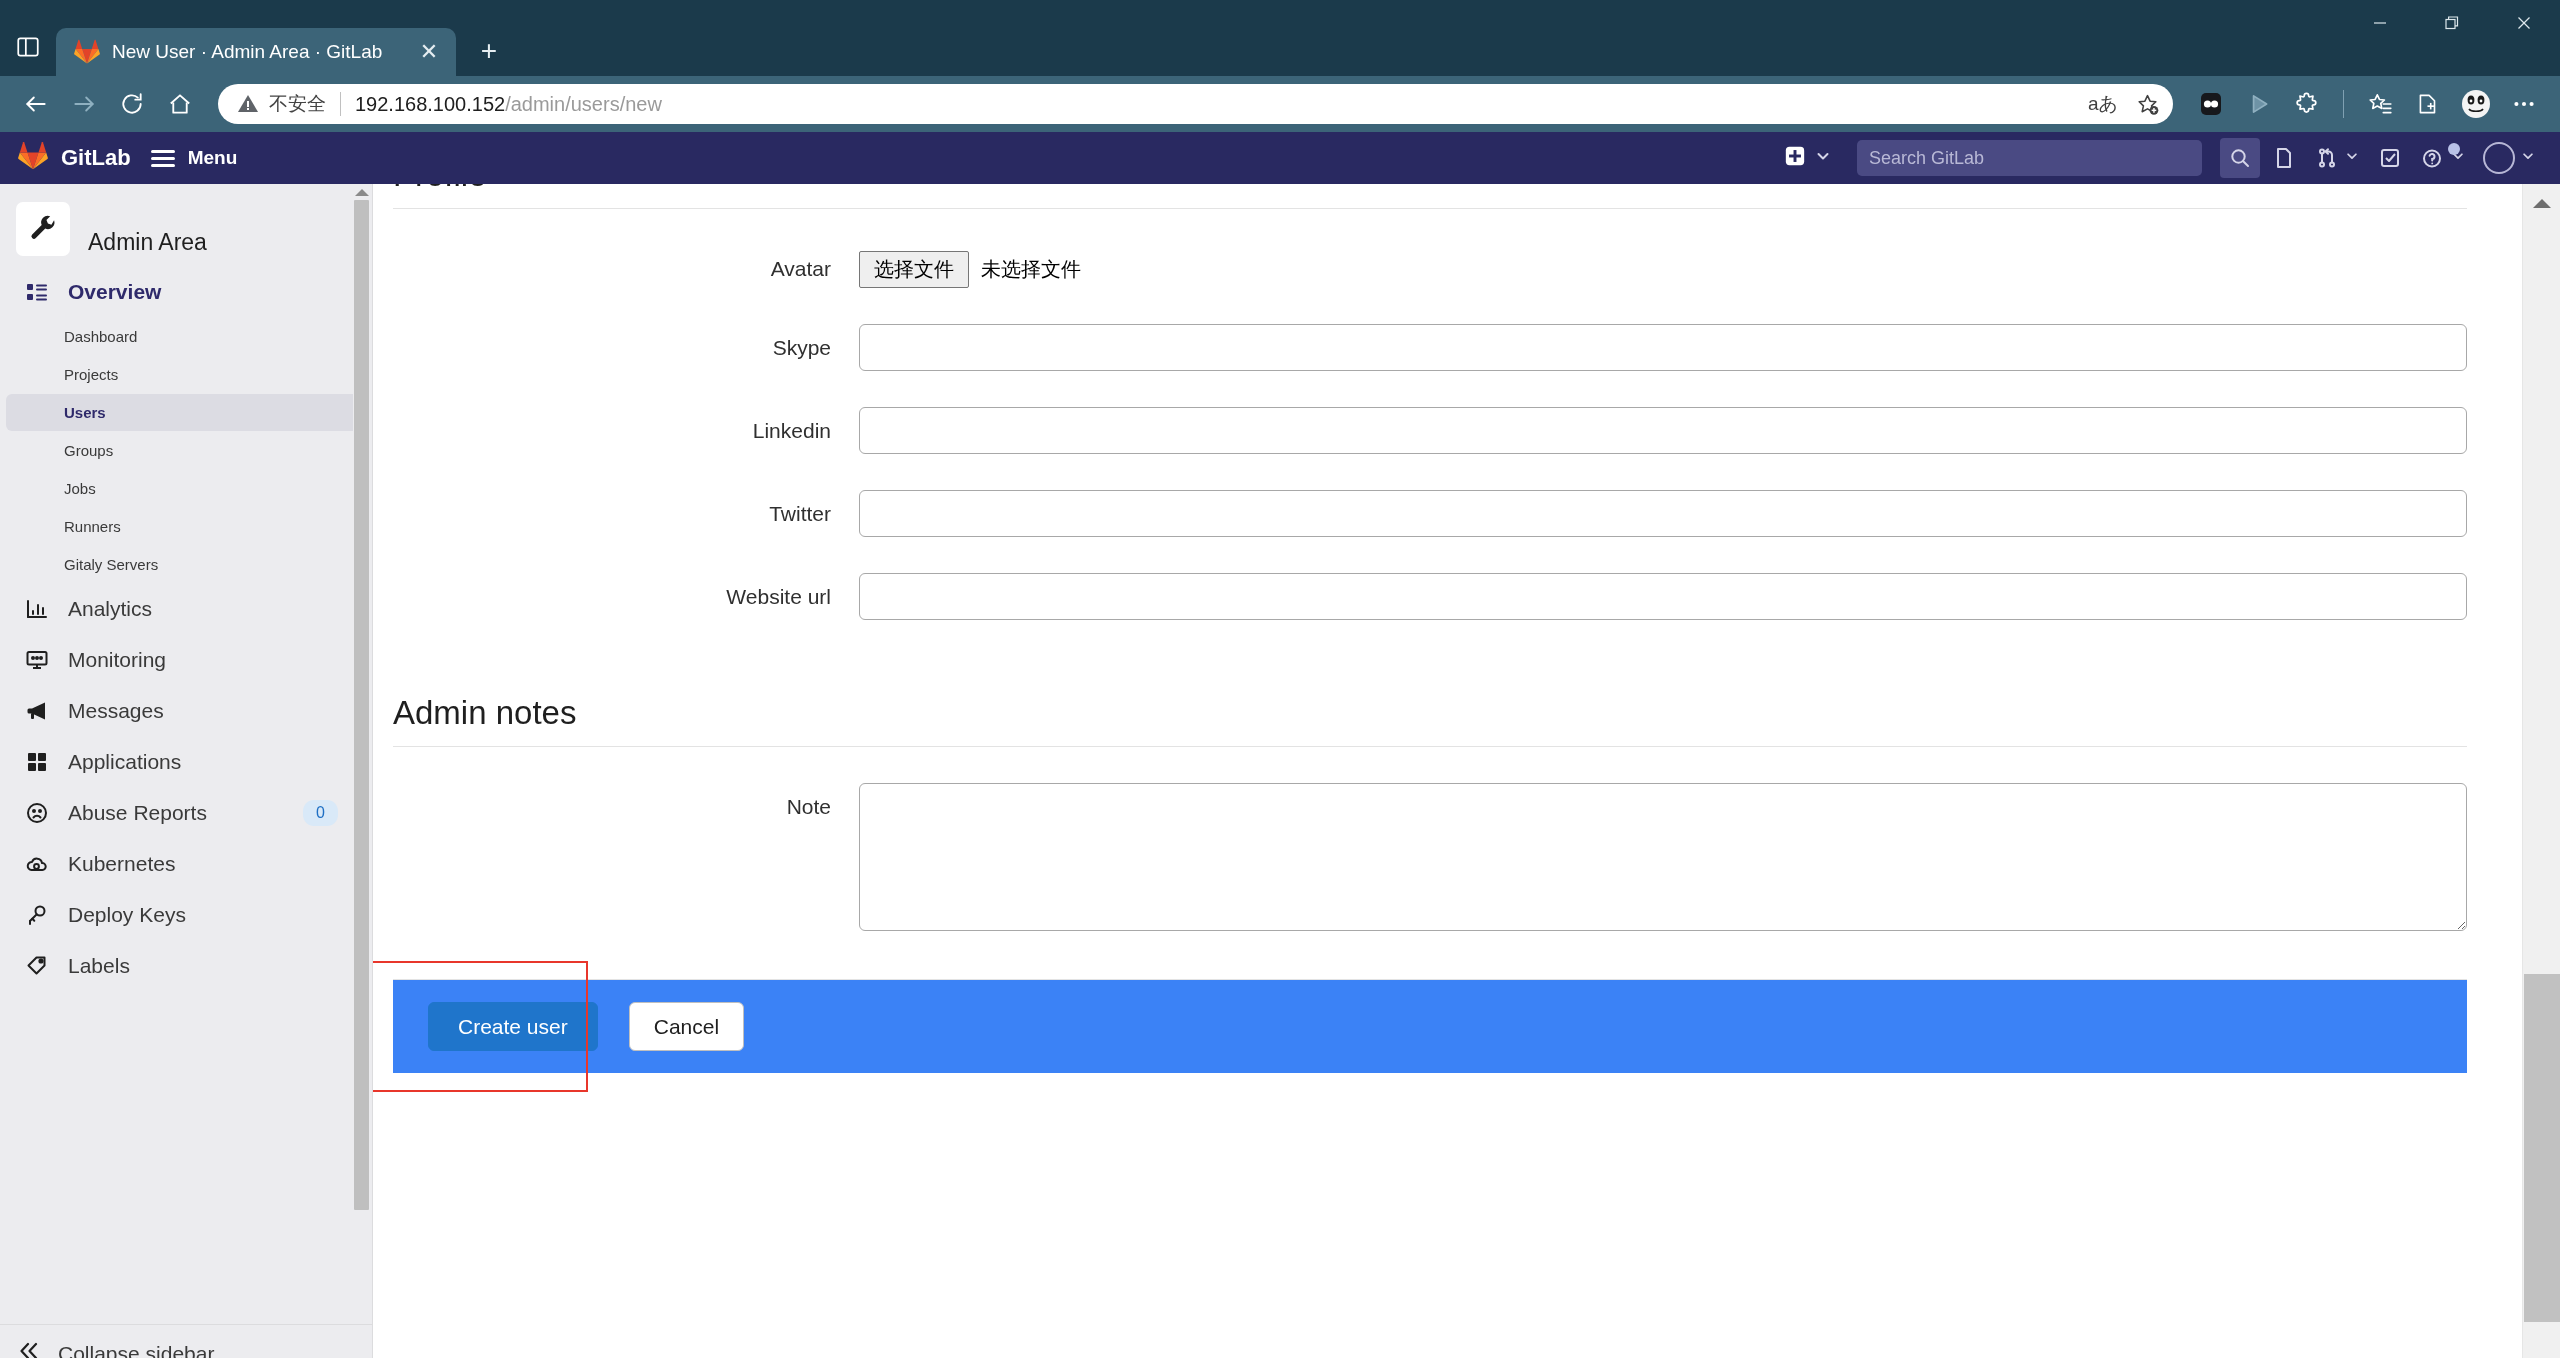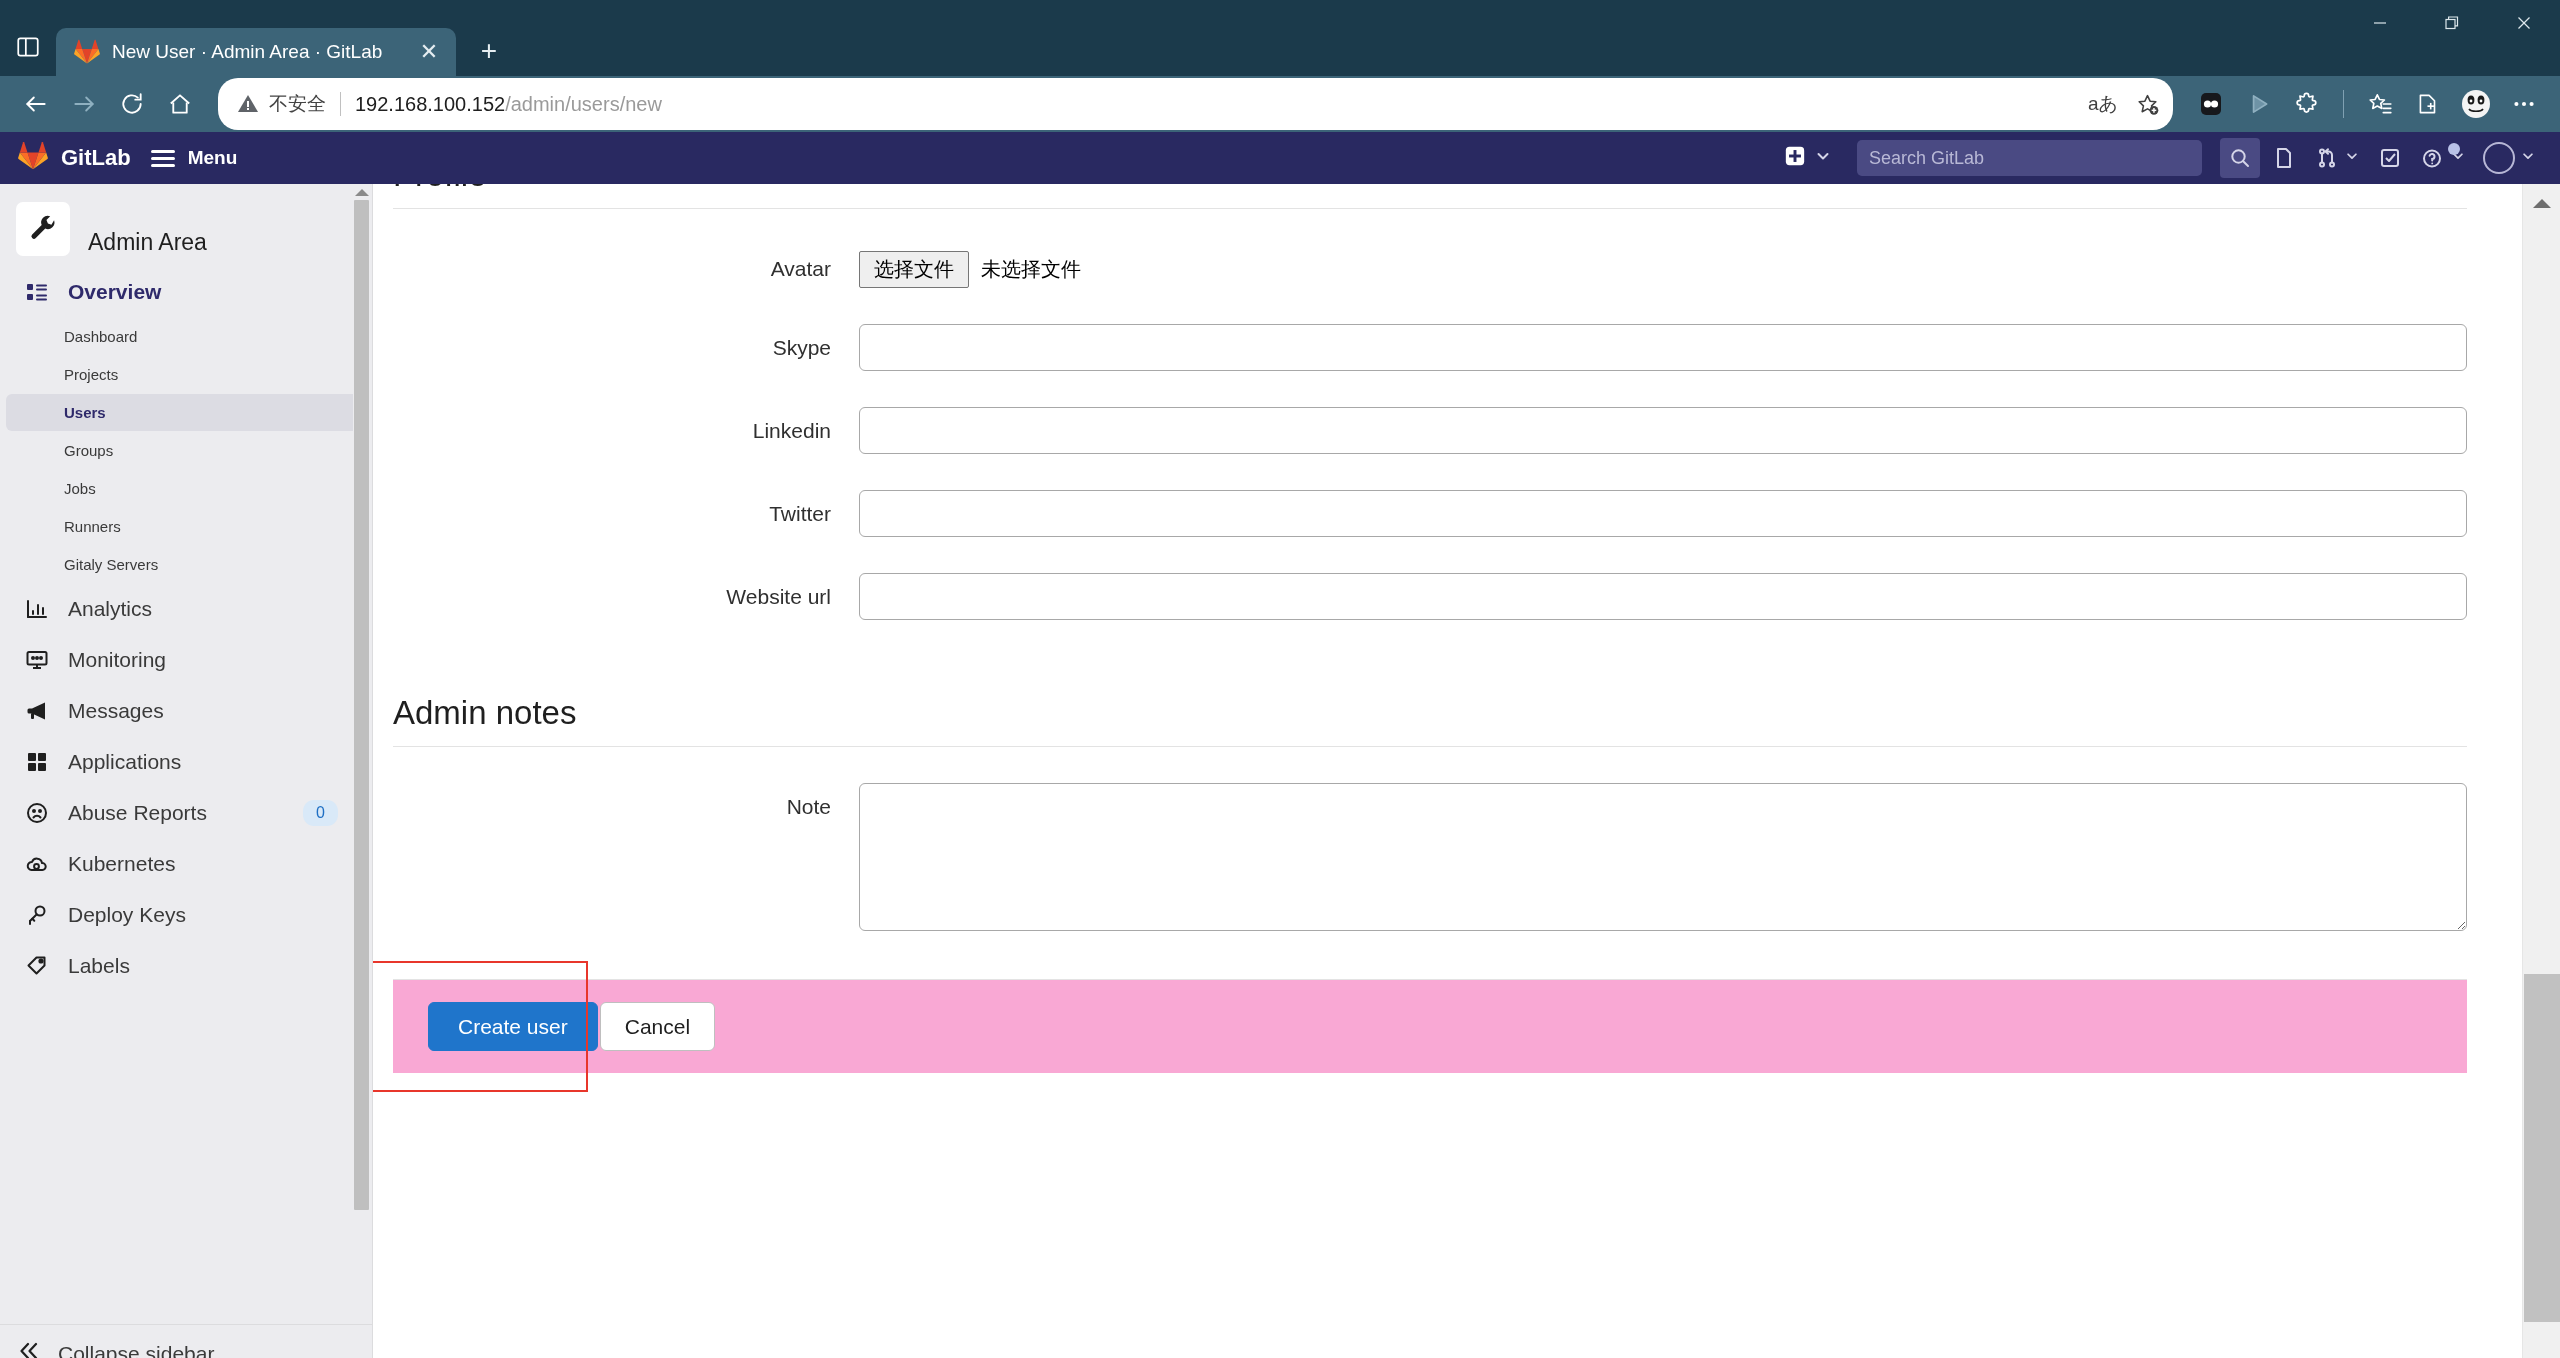--- a/index.html
+++ b/index.html
@@ -54,21 +54,21 @@
     height: 56px; background: #3c6478;
     display: flex; align-items: center; padding: 0 14px; gap: 4px;
   }
   .tb-icon {
     width: 44px; height: 44px; border-radius: 6px;
     display: flex; align-items: center; justify-content: center;
     color: #ffffff; flex: 0 0 auto;
   }
   .tb-icon.dim { color: #8fb0c0; }
   #omnibox {
-    flex: 1; height: 52px; background: #ffffff; border-radius: 20px;
+    flex: 1; height: 40px; background: #ffffff; border-radius: 20px;
     display: flex; align-items: center; padding: 0 6px 0 18px;
     margin: 0 12px; min-width: 0;
   }
   .sec-warn {
     display: flex; align-items: center; gap: 9px;
     color: #444; font-size: 19px; flex: 0 0 auto;
   }
   .sec-sep { width: 1px; height: 24px; background: #c0c0c0; margin: 0 14px; flex: 0 0 auto; }
   .url-text {
     font-size: 20px; color: #9a9a9a; white-space: nowrap;
@@ -224,22 +224,22 @@
   .note-area {
     width: 100%; height: 148px; border: 1px solid #a8a8a8;
     border-radius: 6px; background: #fff; outline: none; resize: both;
     font-size: 20px; padding: 10px 14px;
     font-family: "Liberation Sans", sans-serif; display: block;
   }
   .admin-notes-head { margin-top: 74px; }
 
   #actions-outer { margin-top: 48px; position: relative; }
   #actions-bar {
-    background: #f9a8d4; border-top: 1px solid #e3e3e3;
-    padding: 22px 0 22px 35px; display: flex; gap: 2px; align-items: center;
+    background: #3b82f6; border-top: 1px solid #e3e3e3;
+    padding: 22px 0 22px 35px; display: flex; gap: 31px; align-items: center;
   }
   .btn-primary {
     background: #1f75cb; color: #fff; border: 1px solid #1f75cb;
     border-radius: 6px; font-size: 21px; padding: 11px 29px;
     font-family: "Liberation Sans", sans-serif; line-height: 1.2;
   }
   .btn-secondary {
     background: #fff; color: #1f1f1f; border: 1px solid #bfbfbf;
     border-radius: 6px; font-size: 21px; padding: 11px 24px;
     font-family: "Liberation Sans", sans-serif; line-height: 1.2;

